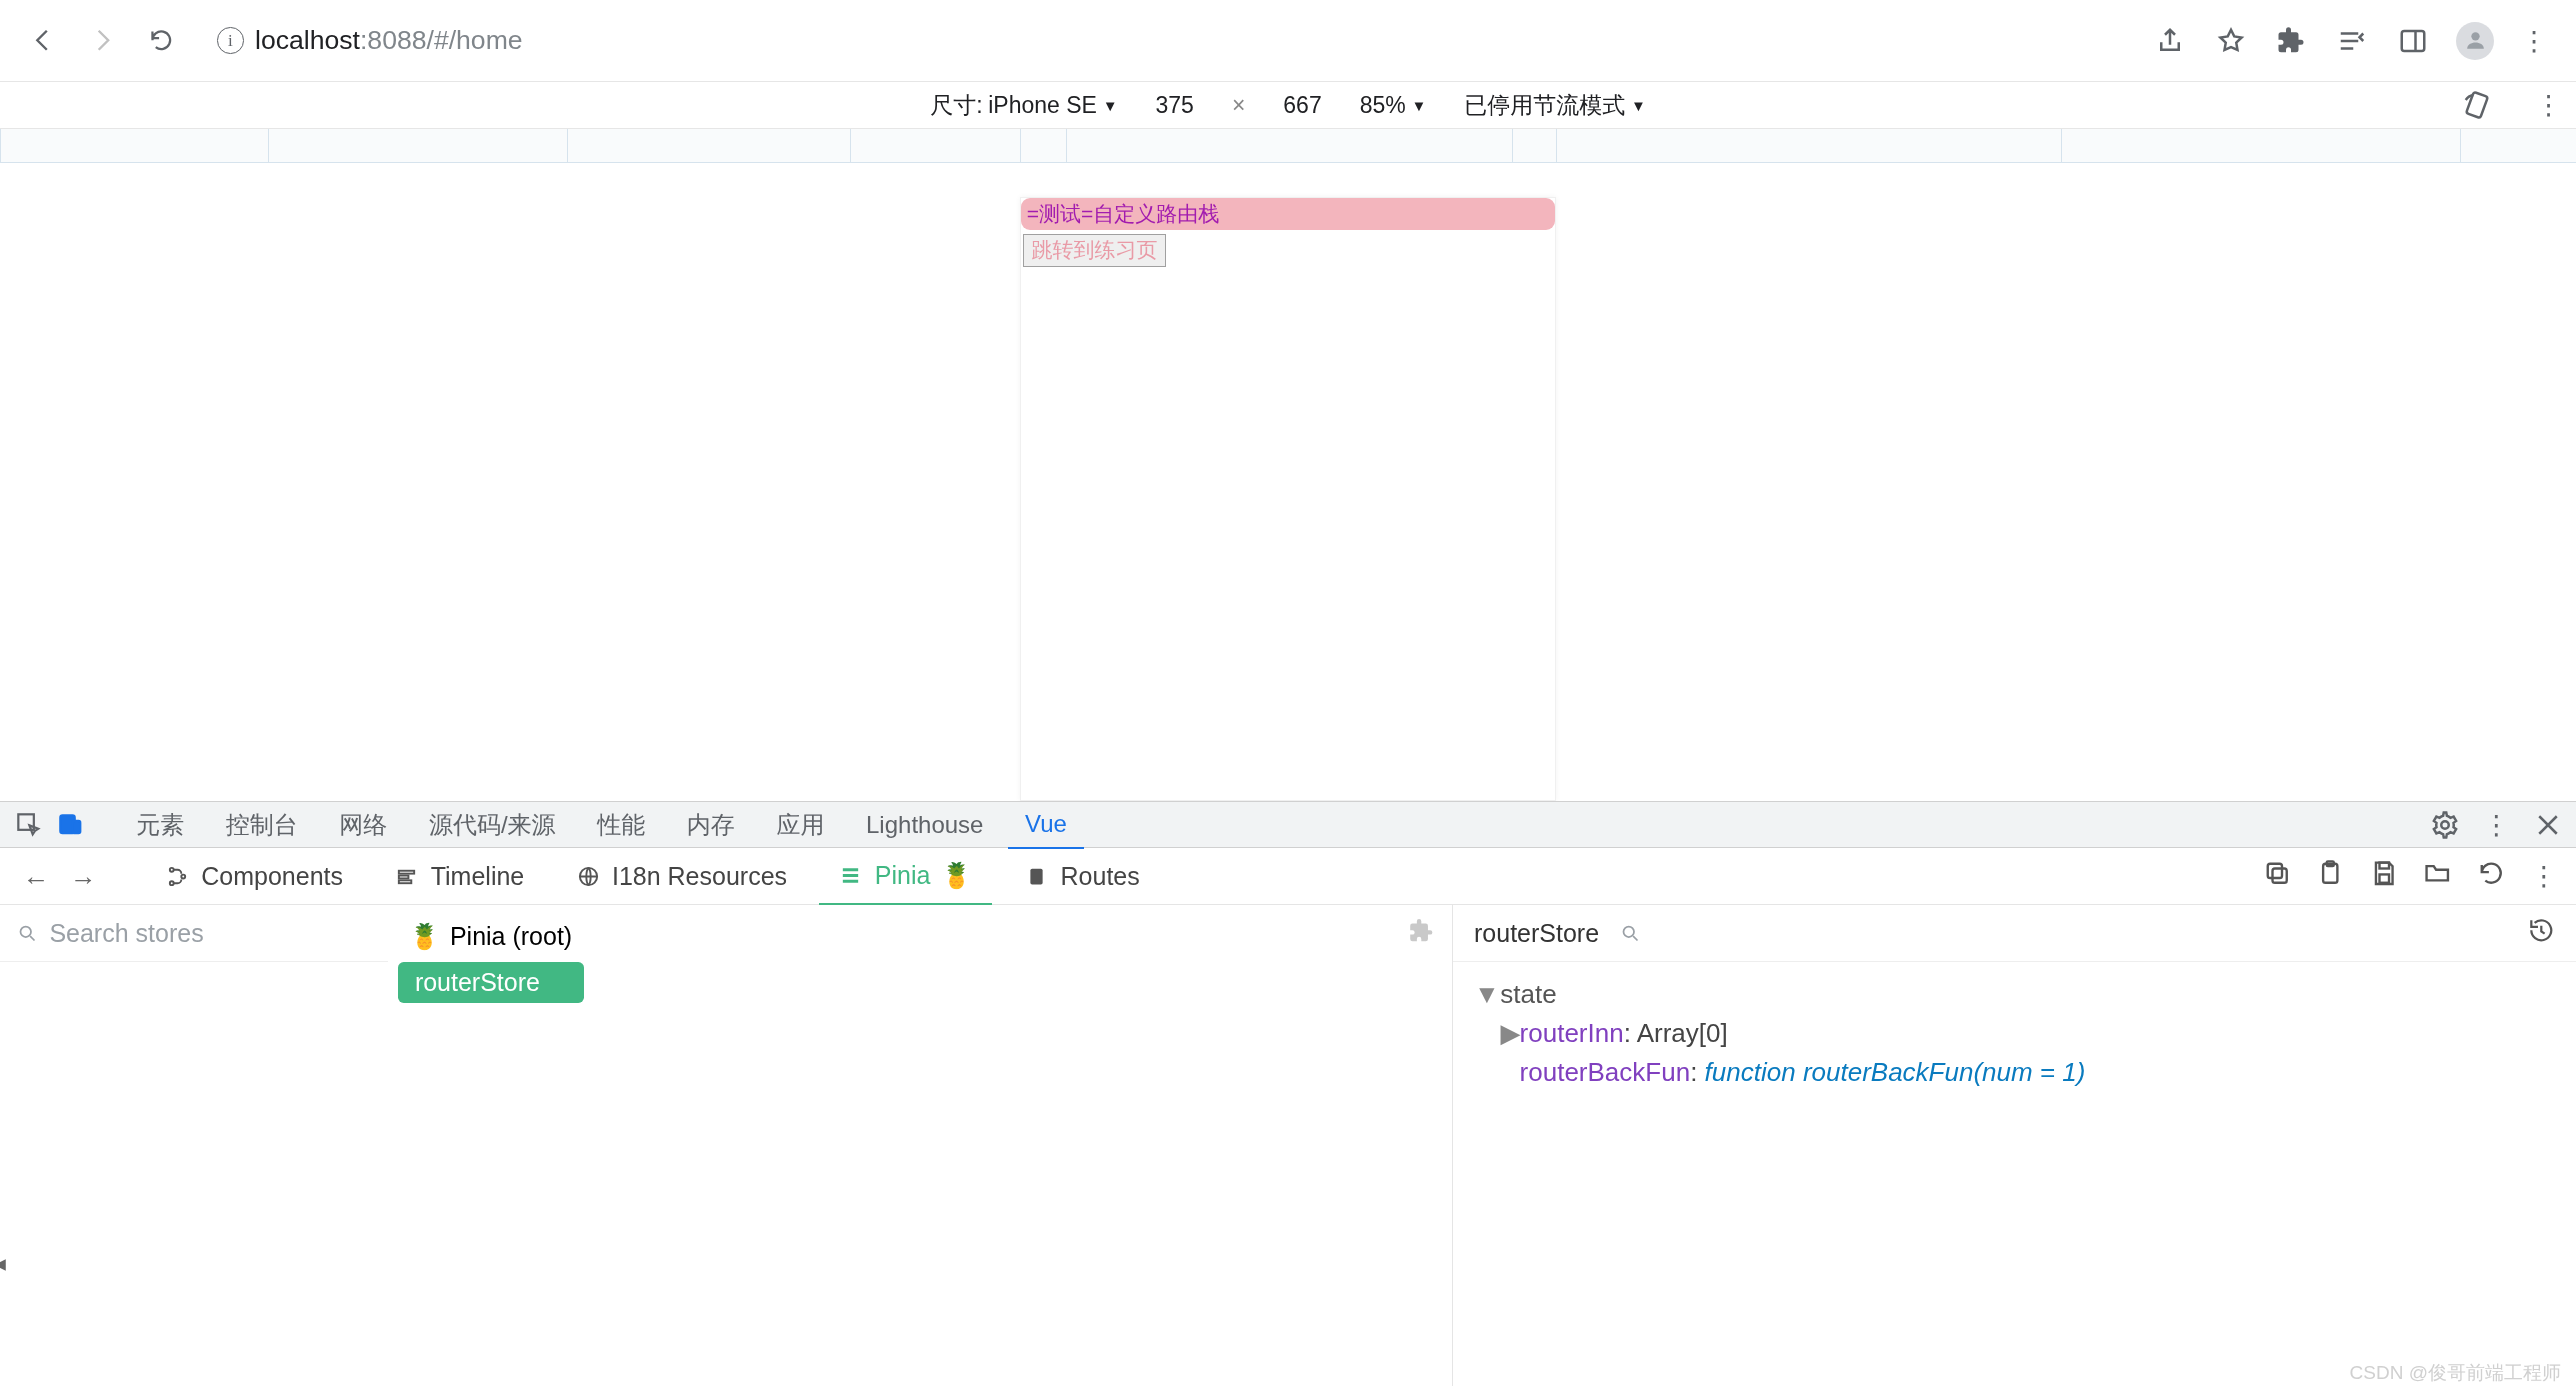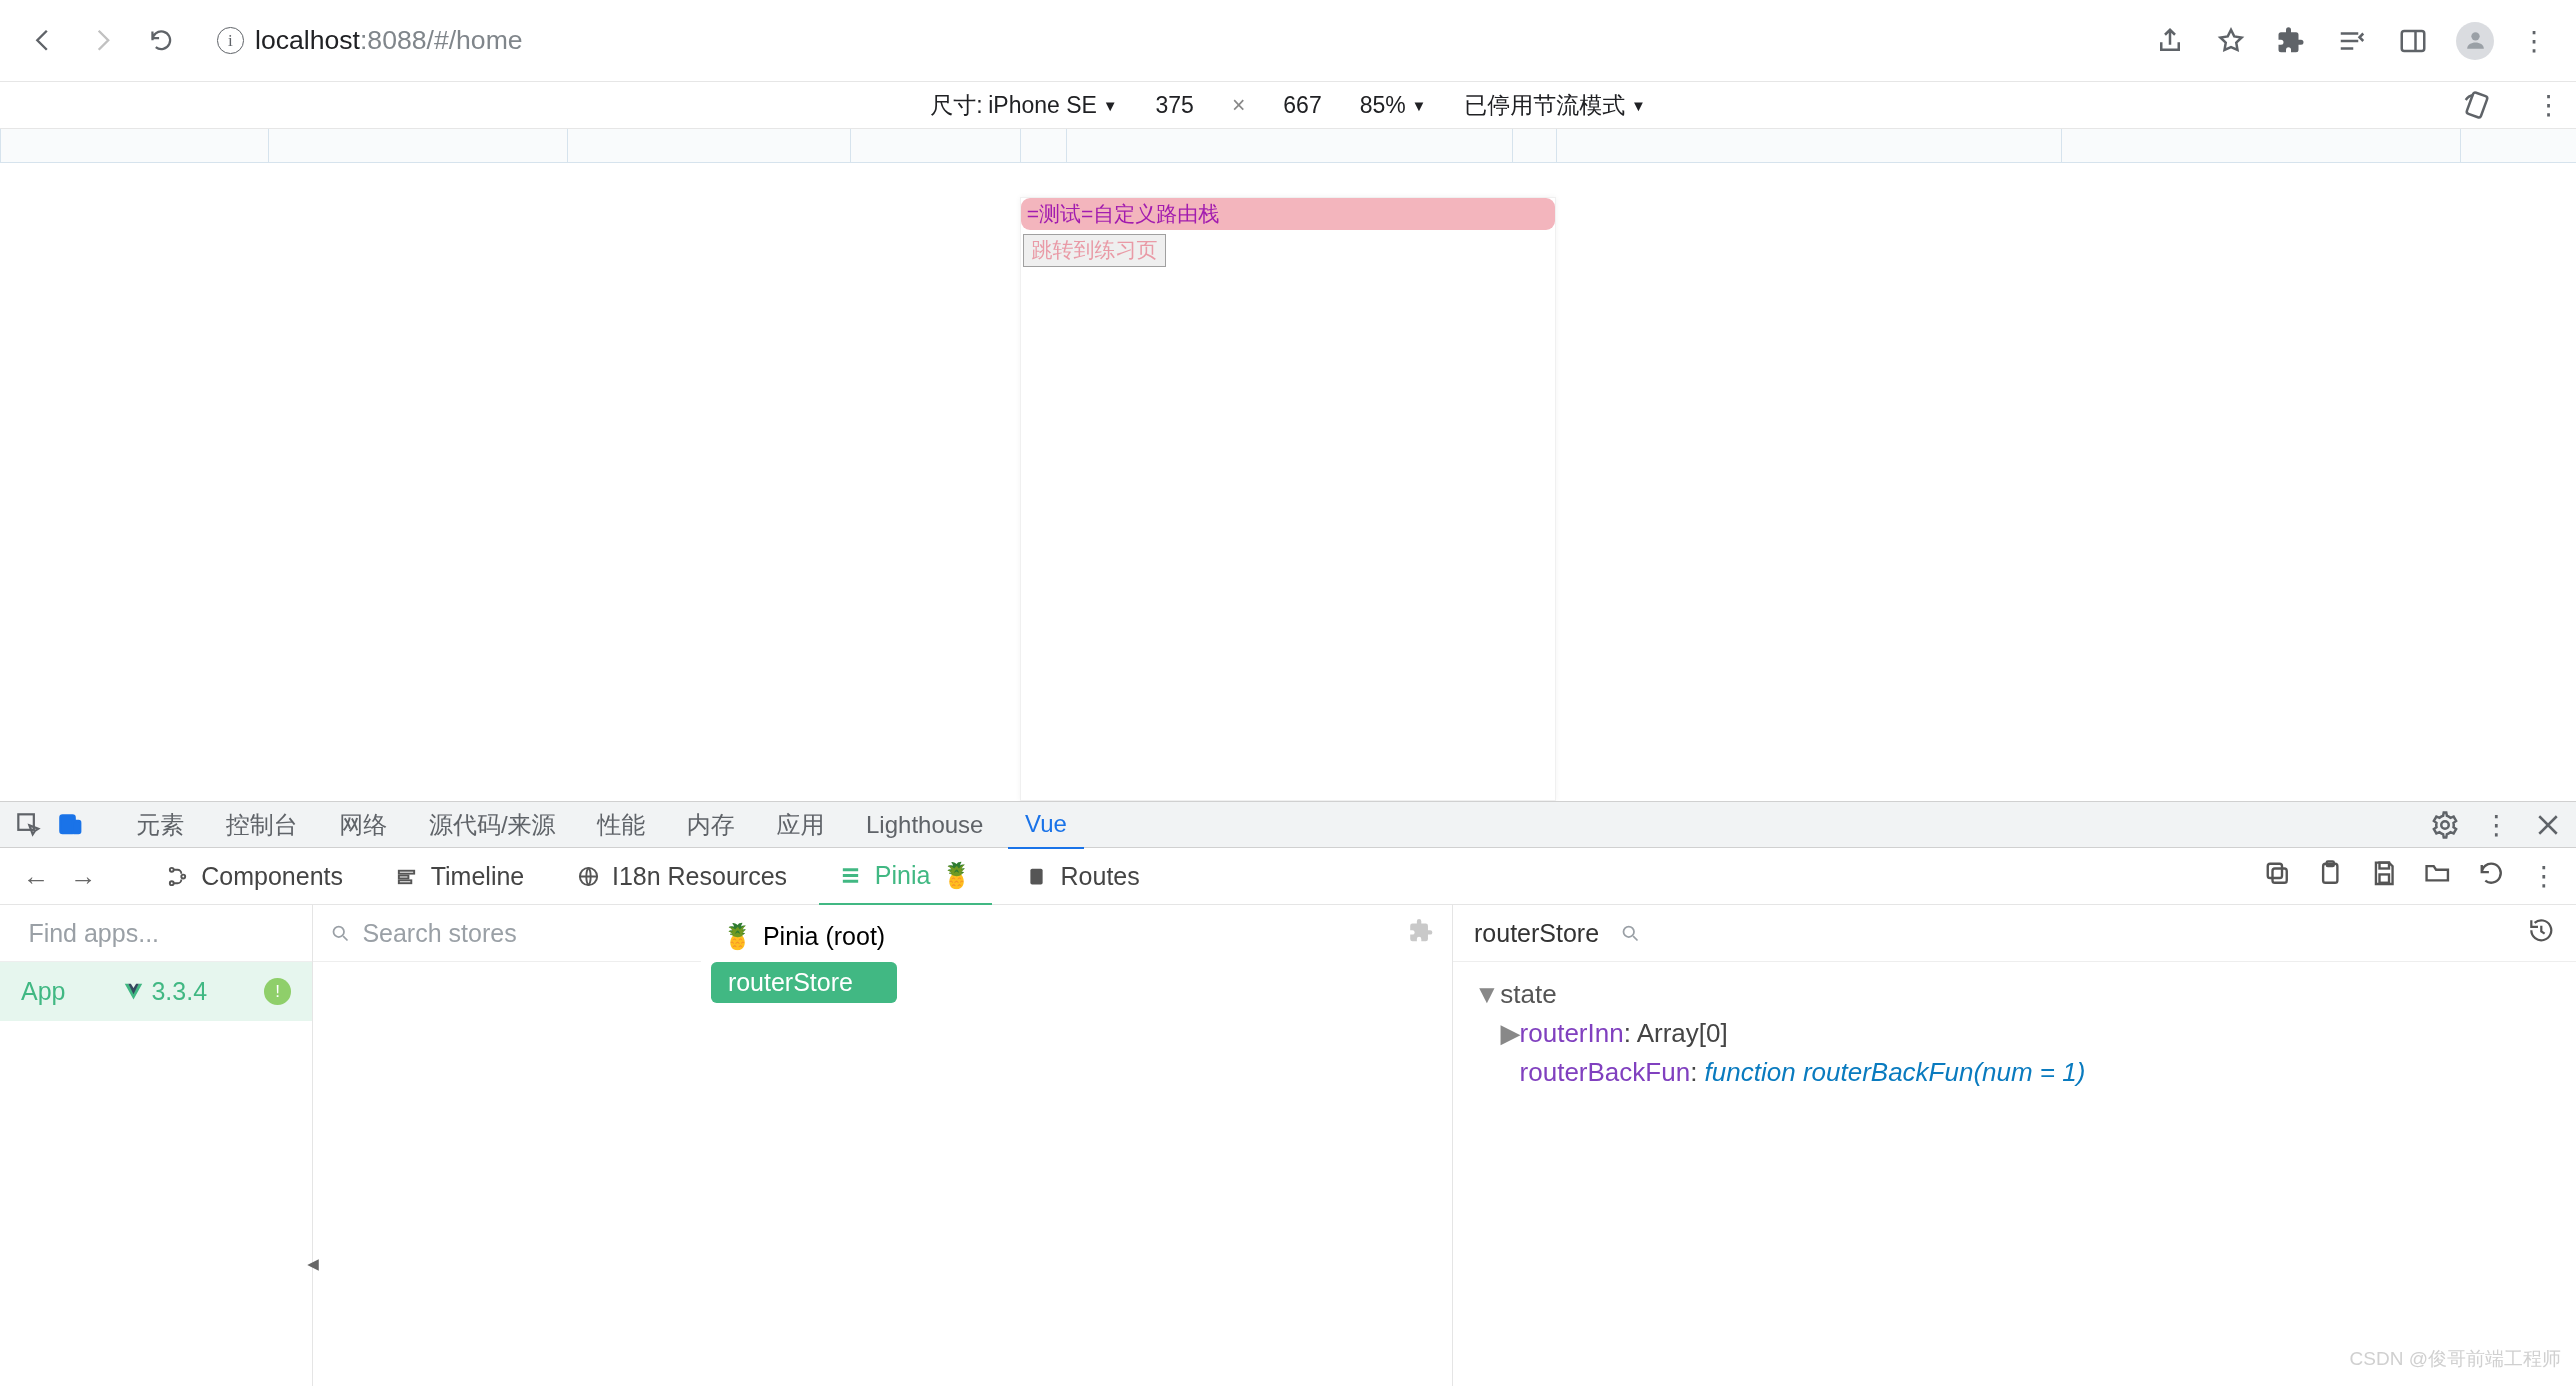--- a/index.html
+++ b/index.html
@@ -83,21 +83,21 @@
 
   .state-body { padding: 13.3px 21px; font-family: ui-monospace, Menlo, Monaco, monospace; font-size: 26px; line-height: 1.5; white-space: nowrap; overflow: hidden; }
   .tkey { color: #8040bf; }
   .tpunc { color: #444; }
   .ttype { color: #555; }
   .titalic { font-style: italic; color: #0a7bbf; }
   .tfn { color: #0a7bbf; font-style: italic; }
   .caret-t { color: #888; display:inline-block; width: 19px; }
   .indent1 { padding-left: 26.6px; }
 
-  .watermark { position: fixed; right: 15px; bottom: 14px; font-size: 19px; color: #d0d0d0; }
+  .watermark { position: fixed; right: 15px; bottom: 0; font-size: 19px; color: #d0d0d0; }
 </style>
 </head>
 <body>
 
 <div class="chrome-toolbar">
   <div class="nav-btn">
     <svg viewBox="0 0 24 24" width="28.5" height="28.5" fill="none" stroke="#5f6368" stroke-width="2">
         <path d="M15 4l-8 8 8 8"></path>
       </svg>
   </div>
@@ -313,40 +313,20 @@
         </svg></div>
     <div class="ric"><svg viewBox="0 0 24 24" fill="none" stroke="#555" stroke-width="2">
           <path d="M4 12a8 8 0 1 1 3 6.2M4 5v6h6"></path>
         </svg></div>
     <div class="dots-v">⋮</div>
   </div>
 </div>
 
 <div class="panes">
 
-  <div class="pane-apps">
-    <div class="search-row">
-      <svg class="mag" viewBox="0 0 24 24" fill="none" stroke="#9aa0a6" stroke-width="2">
-          <circle cx="10" cy="10" r="6"></circle>
-          <path d="M20 20l-5-5"></path>
-        </svg>
-      <input placeholder="Find apps..." style="">
-    </div>
-    <div class="app-row">
-      <span>App</span>
-      <span class="vue-logo-mini">
-        <svg width="21" height="21" viewBox="0 0 24 24">
-            <path fill="#41b883" d="M2 3h4l6 10L18 3h4L12 21z"></path>
-            <path fill="#34495e" d="M6 3h3l3 5 3-5h3L12 15z"></path>
-          </svg>
-        <span>3.3.4</span>
-      </span>
-      <span class="badge">!</span>
-    </div>
-  </div>
 
   <div class="pane-stores">
     <div class="search-row">
       <svg class="mag" viewBox="0 0 24 24" fill="none" stroke="#9aa0a6" stroke-width="2">
           <circle cx="10" cy="10" r="6"></circle>
           <path d="M20 20l-5-5"></path>
         </svg>
       <input placeholder="Search stores" style="">
       <span class="puzzle-ic"><svg width="26.6" height="26.6" viewBox="0 0 24 24" fill="#c9c9c9">
             <path d="M20 11h-2V7a2 2 0 0 0-2-2h-4V3a2 2 0 1 0-4 0v2H4a2 2 0 0 0-2 2v4h2a2 2 0 1 1 0 4H2v4a2 2 0 0 0 2 2h4v-2a2 2 0 1 1 4 0v2h4a2 2 0 0 0 2-2v-4h2a2 2 0 1 0 0-4z"></path>

